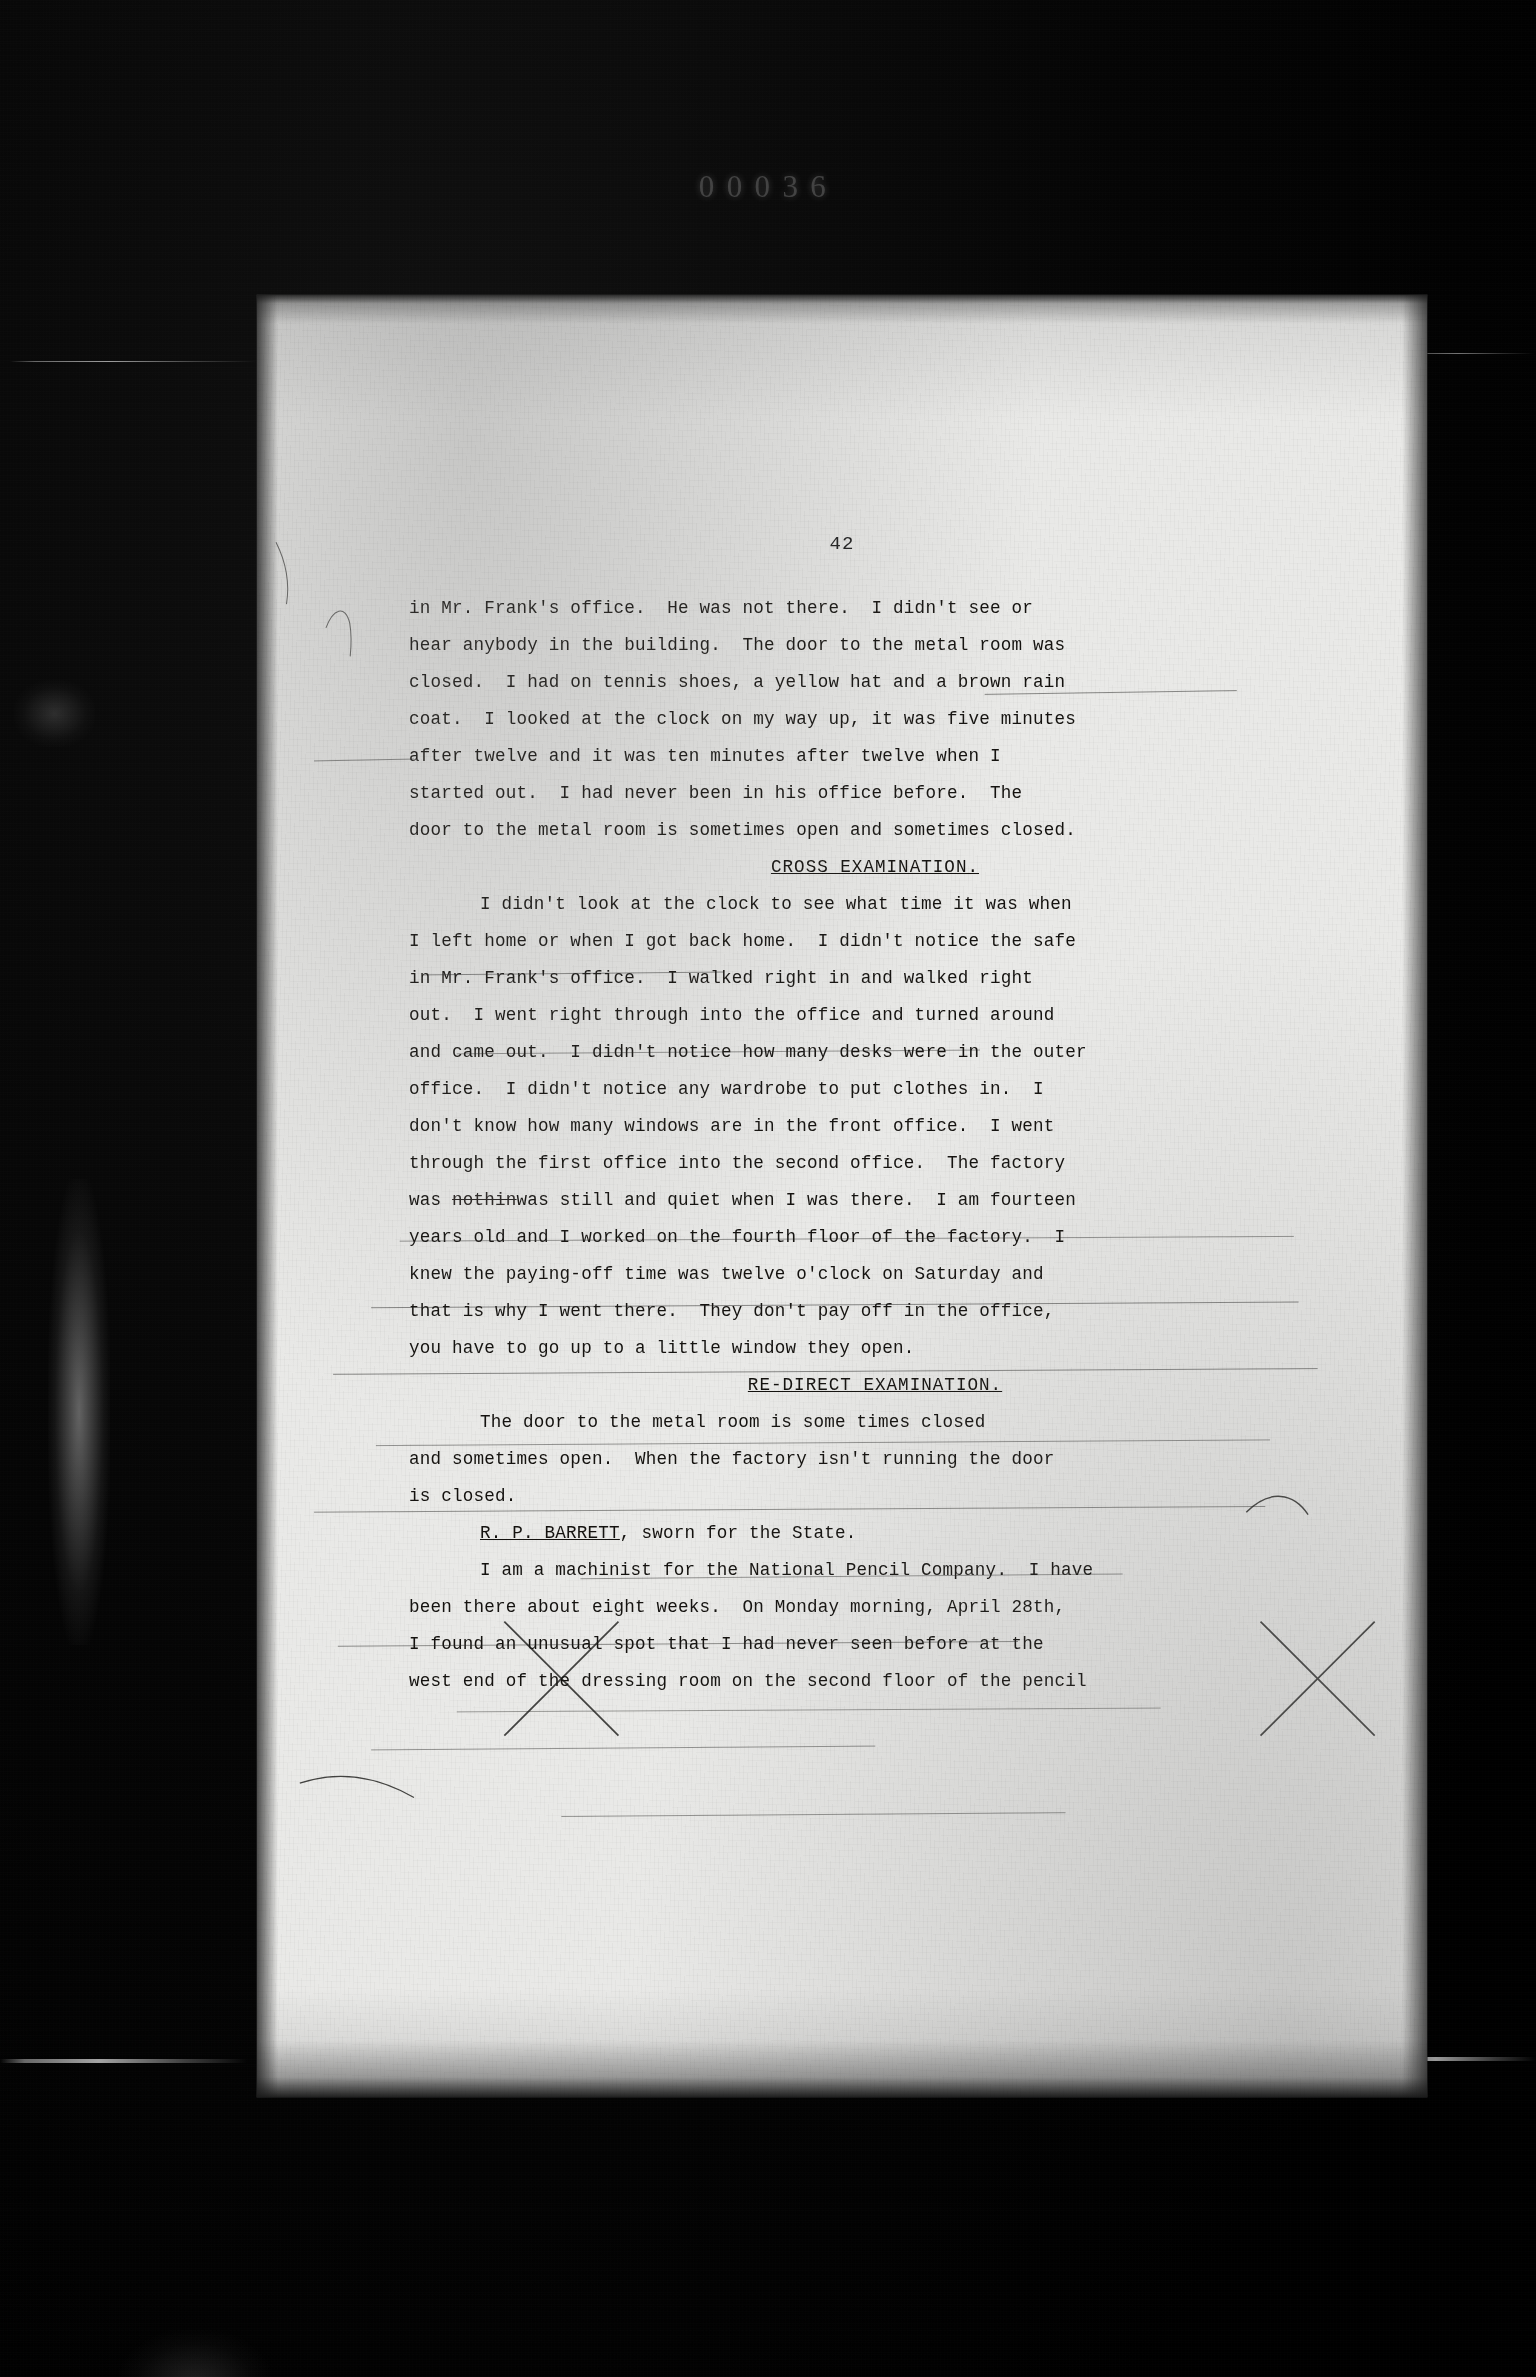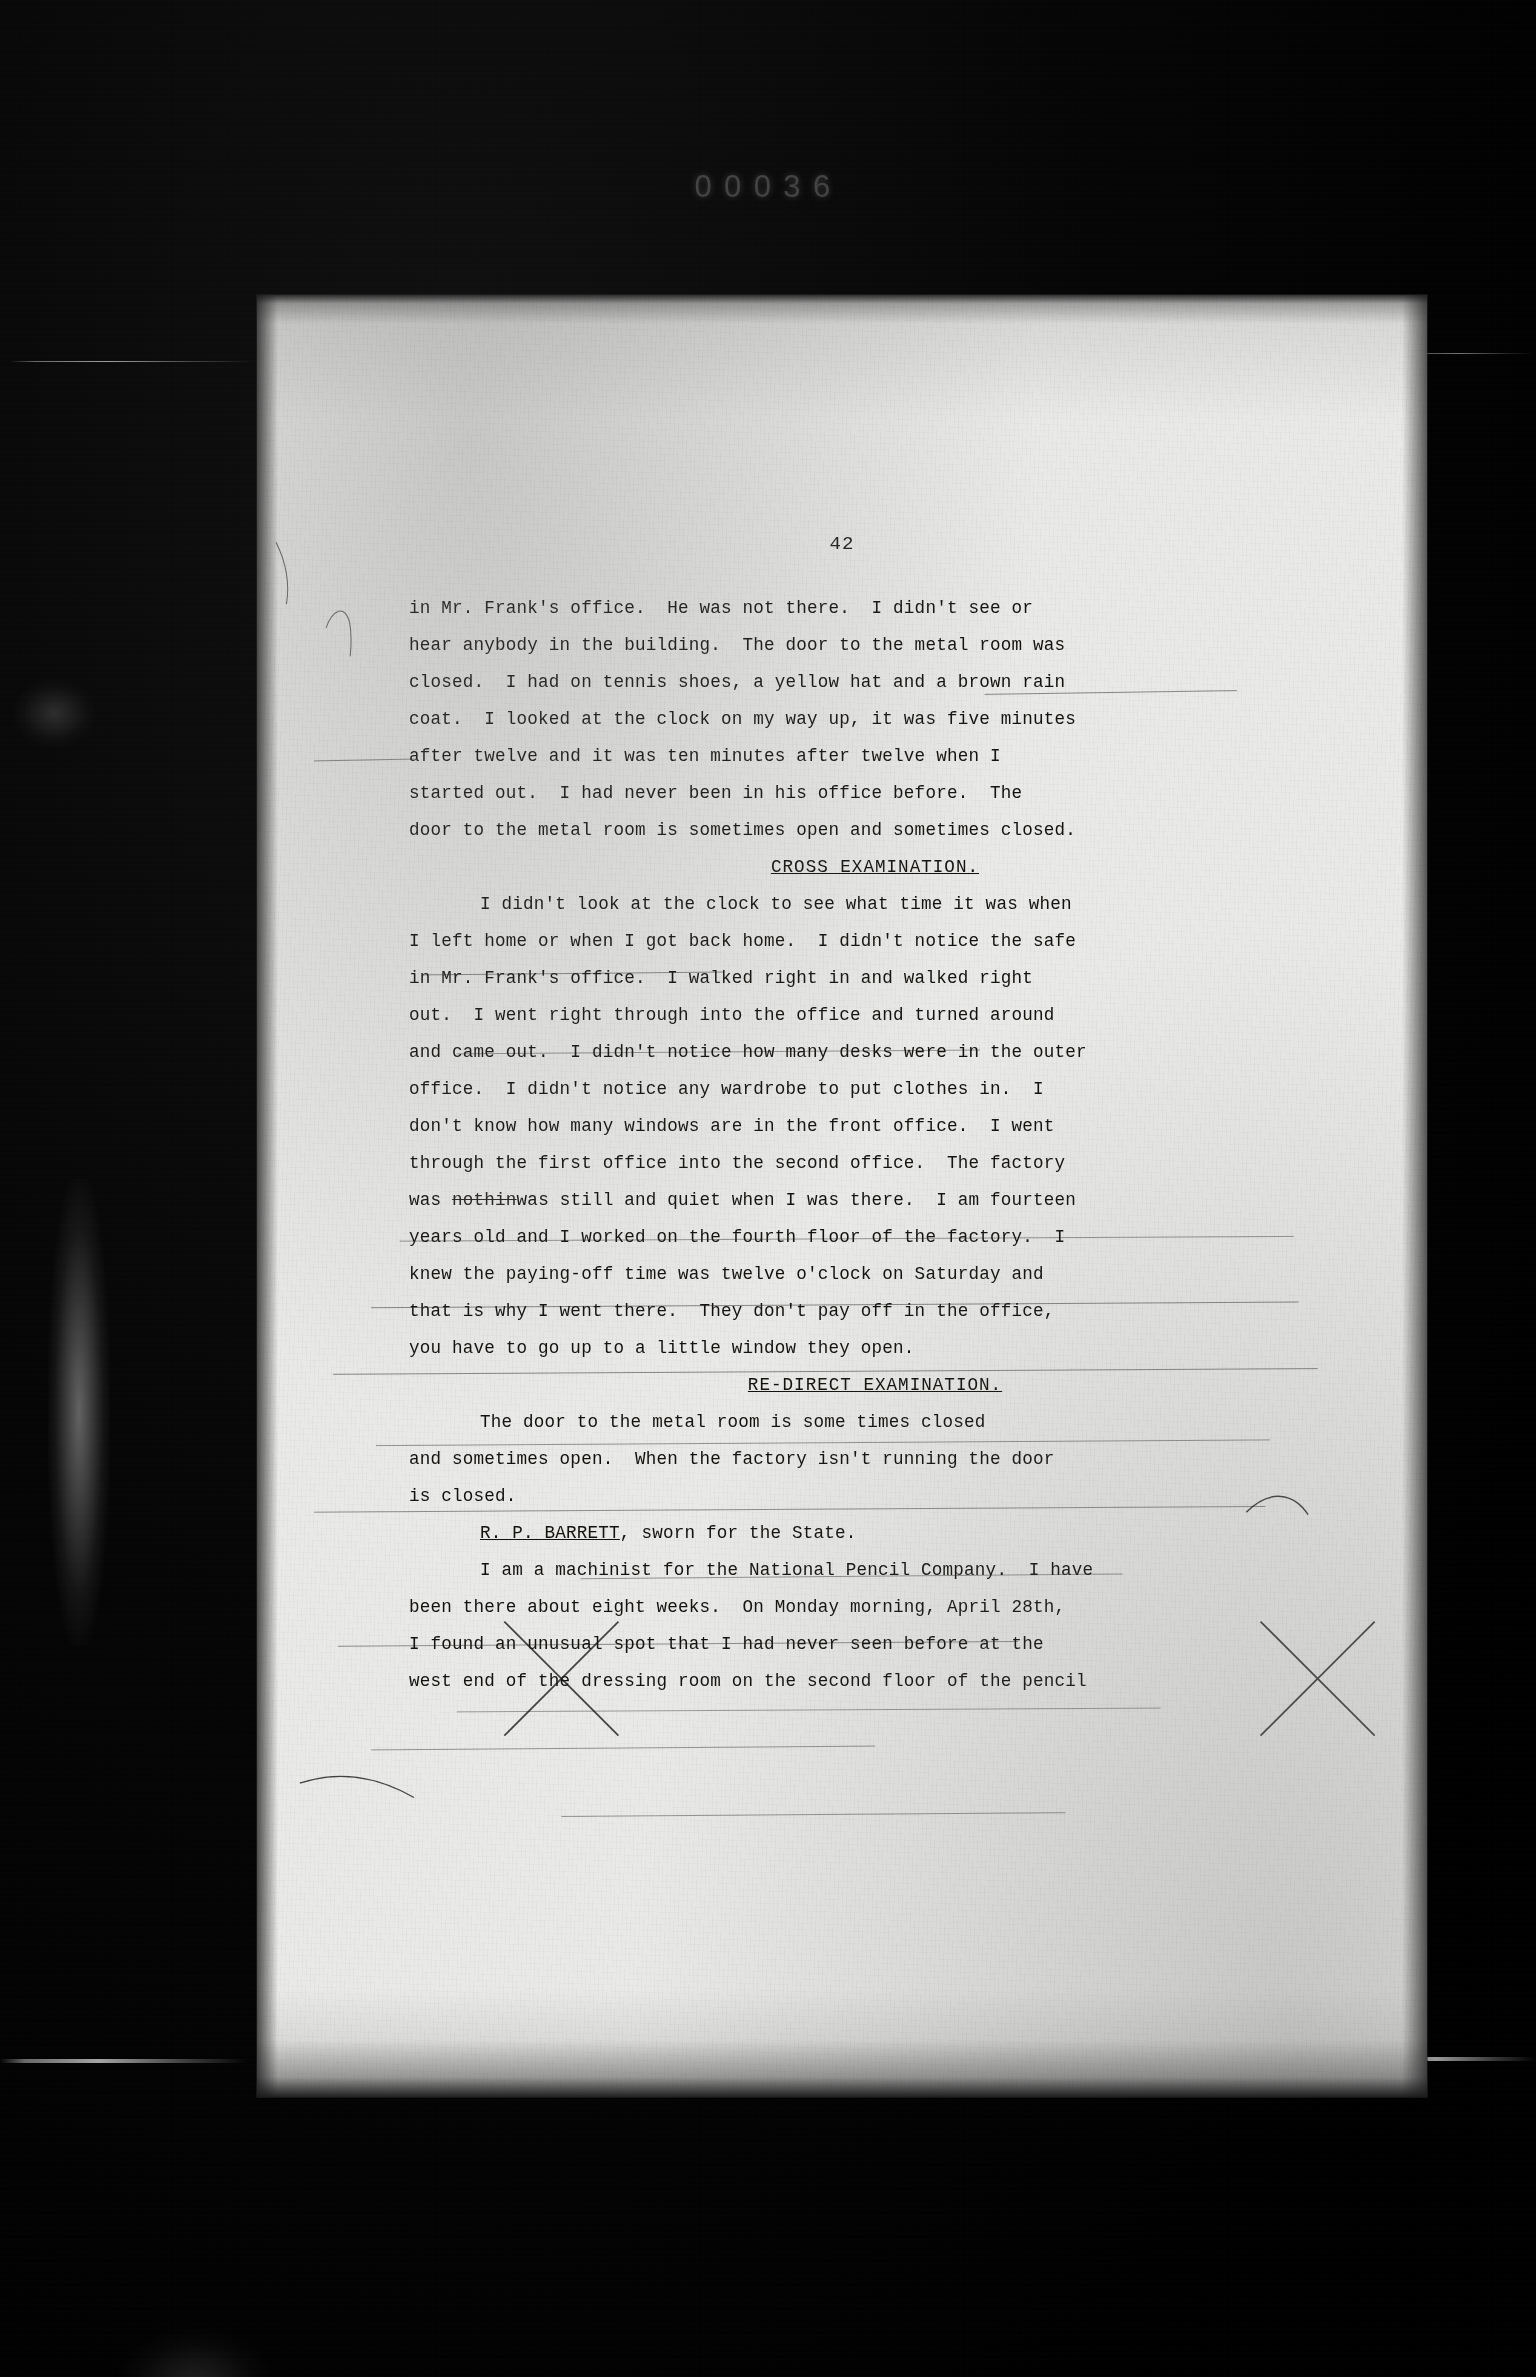--- a/index.html
+++ b/index.html
@@ -35,21 +35,21 @@
   
   .frame-number {
     position: absolute;
     top: 169px;
     left: 0;
     width: 1537px;
     text-align: center;
     color: #4a4a4a;
     font-size: 31px;
     letter-spacing: 12.4px;
-    font-family: Liberation Sans, sans-serif;
+    font-family: Liberation Serif, serif;
     text-shadow: 0 0 6.7px rgba(120,120,120,.55);
     opacity: .9;
   }
 
   
   .streak {
     position: absolute;
     background: linear-gradient(90deg, rgba(255,255,255,0) 0%, rgba(220,220,220,.55) 10%, rgba(255,255,255,.75) 40%, rgba(200,200,200,.35) 75%, rgba(255,255,255,0) 100%);
     height: 1.4px;
   }

